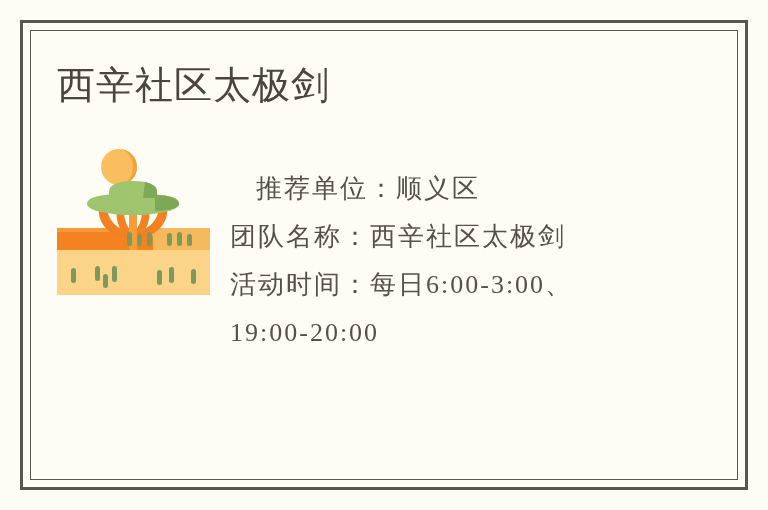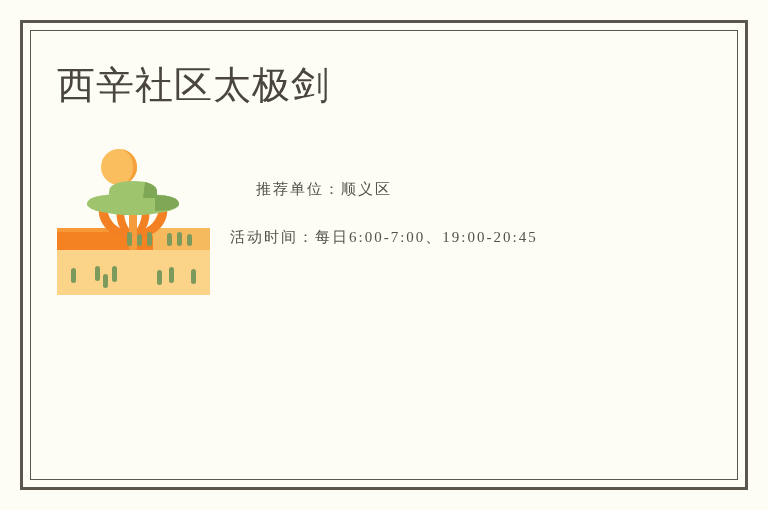--- a/index.html
+++ b/index.html
@@ -64,21 +64,21 @@
     height: 155px;
   }
   
   .info-block {
     position: absolute;
     left: 230px;
     top: 165px;
     width: 400px;
     color: #55524a;
     font-family: "Liberation Serif", serif;
-    font-size: 15px;
+    font-size: 26px;
     line-height: 48px;
     letter-spacing: 2px;
   }
   .info-line {
     white-space: normal;
   }
   .info-line.indent {
     padding-left: 26px;
   }
   .info-line.wrap {
@@ -133,16 +133,17 @@
       <rect x="46" y="134" width="5" height="14" rx="2.5" fill="#7b9a5b"></rect>
       <rect x="55" y="126" width="5" height="16" rx="2.5" fill="#7b9a5b"></rect>
       <rect x="100" y="130" width="5" height="15" rx="2.5" fill="#7b9a5b"></rect>
       <rect x="112" y="127" width="5" height="16" rx="2.5" fill="#7b9a5b"></rect>
       <rect x="134" y="129" width="5" height="15" rx="2.5" fill="#7b9a5b"></rect>
     </svg>
   </div>
 
   <div class="info-block">
     <div class="info-line indent">推荐单位：顺义区</div>
-    <div class="info-line wrap">活动时间：每日6:00-7:00、19:00-20:45</div>
+    <div class="info-line">团队名称：西辛社区太极剑</div>
+    <div class="info-line wrap">活动时间：每日6:00-3:00、19:00-20:00</div>
   </div>
 
 </div>
 
 </body></html>

